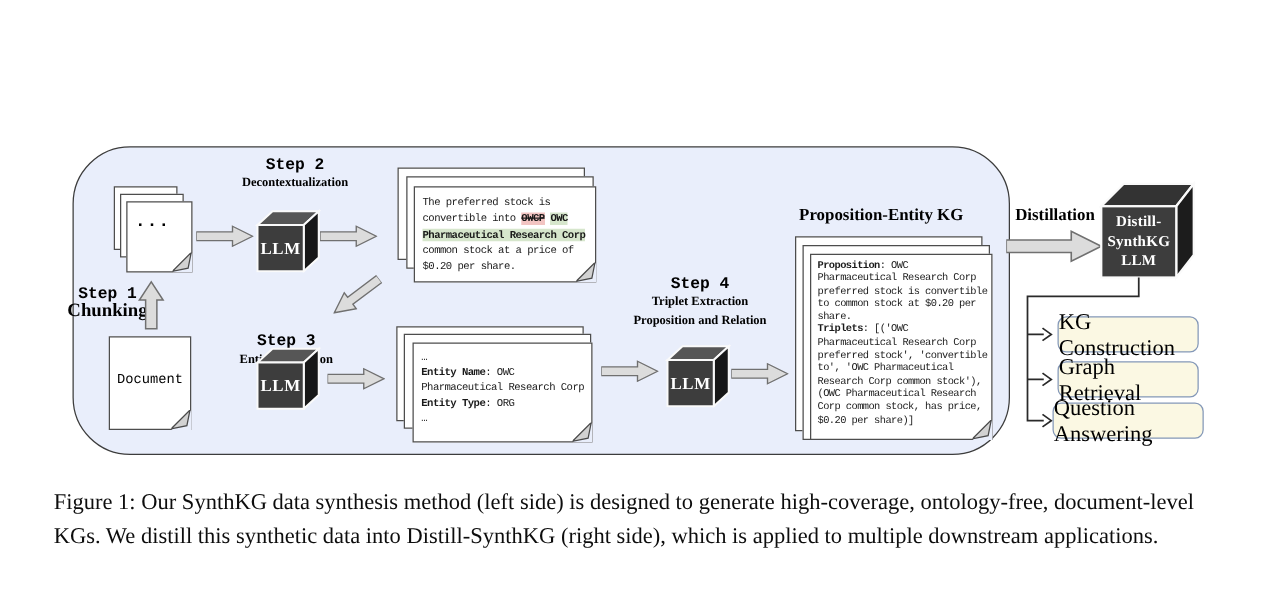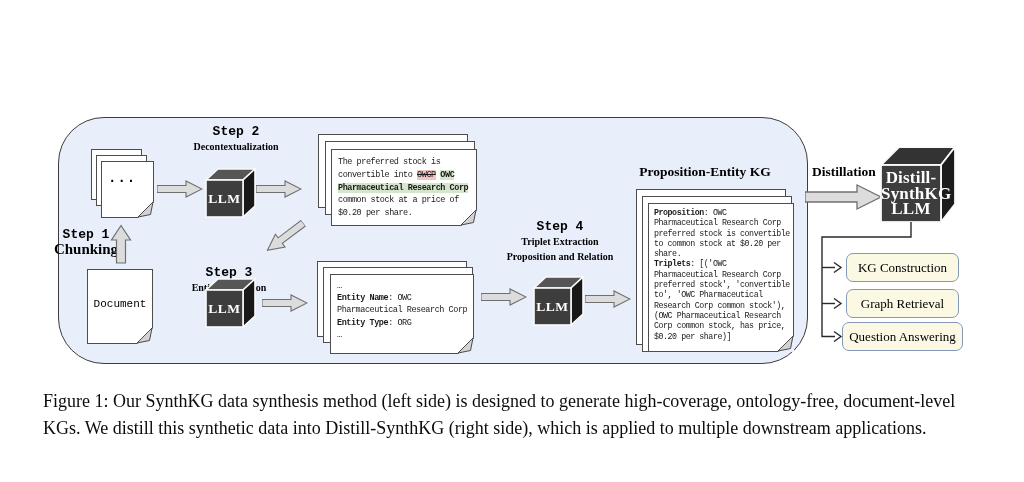--- a/index.html
+++ b/index.html
@@ -25,41 +25,41 @@
   
   .sheet { position:absolute; background:#fff; border:1px solid var(--card_border); }
   .dog-ear { position:absolute; right:-1px; bottom:-1px; width:16px; height:16px; }
 
   .card-text {
     position:absolute; font-family:"Liberation Mono", monospace;
     font-size:8.5px; letter-spacing:-0.45px; line-height:12.8px; color:#1a1a1a;
   }
   .card-text .card-row { min-height:11px; }
   .seg-bold   { font-weight:bold; }
-  .seg-strike { font-weight:normal; background:var(--highlight_pink); text-decoration:line-through; }
+  .seg-strike { font-weight:bold; background:var(--highlight_pink); text-decoration:line-through; }
   .seg-green  { font-weight:bold; background:var(--highlight_green); }
 
   
   .cube-label {
     position:absolute; display:flex; align-items:center; justify-content:center;
     color:#fff; font-family:"Liberation Serif", serif; font-weight:bold;
     font-size:13.5px; letter-spacing:0.5px;
   }
   .big-cube-label {
     position:absolute; text-align:center; color:#fff;
     font-family:"Liberation Serif", serif; font-weight:bold;
-    font-size:17px; line-height:15.5px; padding-top:5px; letter-spacing:0.2px;
+    font-size:12px; line-height:15.5px; padding-top:5px; letter-spacing:0.2px;
   }
 
   
   .app-box {
     position:absolute; background:var(--app_box_bg);
     border:1.3px solid var(--app_box_border); border-radius:7px;
     display:flex; align-items:center; justify-content:center;
-    font-family:"Liberation Serif", serif; font-size:13px; color:#000;
+    font-family:"Liberation Serif", serif; font-size:18px; color:#000;
   }
 
   #kg-title { font-weight:bold; font-size:13.5px; font-family:"Liberation Serif", serif; }
   #distill-label { font-weight:bold; font-size:13.5px; font-family:"Liberation Serif", serif; }
 
   #caption {
     left:43px; top:388px; width:952px; font-size:18px; line-height:26.5px; color:#0d0d0d;
     font-family:"Liberation Serif", serif;
   }
 </style>

